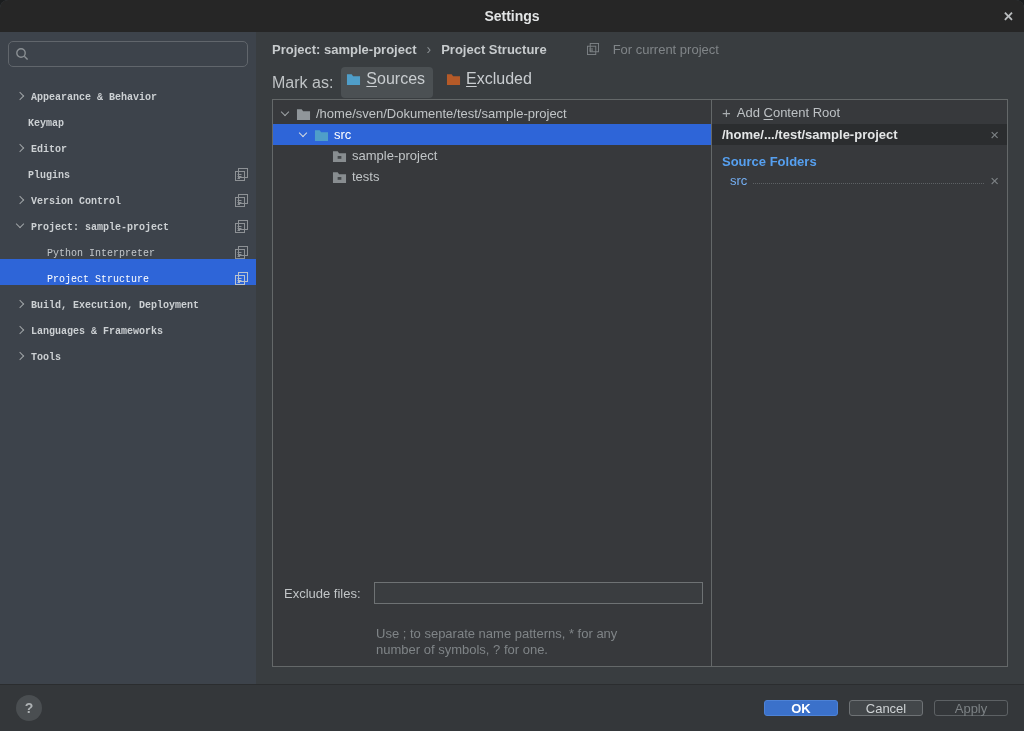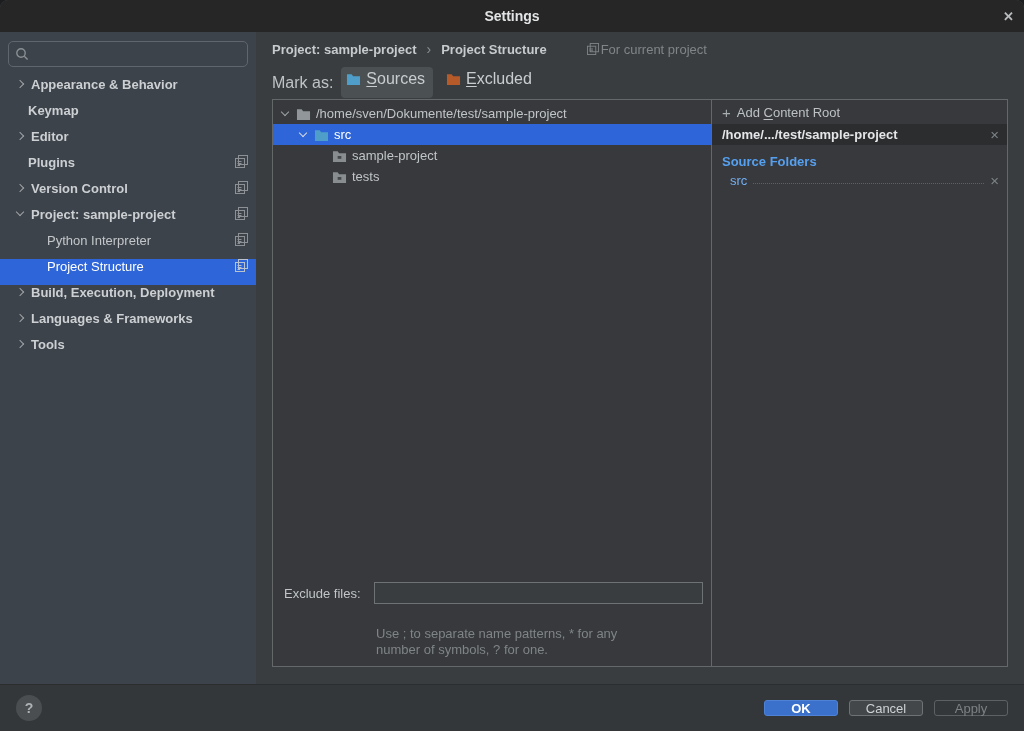--- a/index.html
+++ b/index.html
@@ -18,22 +18,22 @@
 
   
   .content { flex:1; display:flex; min-height:0; }
 
   
   .sidebar { width:256px; flex:none; background:#3d434b; display:flex; flex-direction:column; }
   .search { margin:9px 8px 8px 8px; height:26px; border:1px solid #61666c; border-radius:5px;
             display:flex; align-items:center; padding:0 6px; background:#3d434b; }
   .search svg { flex:none; }
   .sb-list { margin-top:2px; }
-  .sb-item { height:26px; display:flex; align-items:flex-start; padding-left:14px; padding-right:8px;
-             color:#c3c7ca; font-size:13px; cursor:pointer; }
+  .sb-item { height:26px; display:flex; align-items:flex-end; padding-left:14px; padding-right:8px;
+             color:#c3c7ca; font-size:10px; cursor:pointer;font-family:Liberation Mono, monospace; }
   .sb-item.bold .sb-label { font-weight:bold; color:#ccd0d3; }
   .sb-item.child { padding-left:47px; }
   .sb-item.selected { background:#2e65d8; }
   .sb-item.selected .sb-label { color:#ffffff; }
   .sb-label { white-space:nowrap; }
   .sb-spacer { flex:1; }
   .nochev { width:14px; flex:none; }
 
   
   .chev { display:inline-block; width:14px; height:14px; position:relative; flex:none; margin-right:3px; }
@@ -43,21 +43,21 @@
                     border:solid #9ea3a6; border-width:0 1.5px 1.5px 0; transform:rotate(45deg); }
   .selected .chev.r::before, .selected .chev.d::before { border-color:#d6dade; }
 
   .cfg-icon { flex:none; margin-left:6px; }
 
   
   .main { flex:1; display:flex; flex-direction:column; min-width:0; background:#393d40; }
   .breadcrumb { height:34px; display:flex; align-items:center; padding-left:16px; font-size:13px; }
   .bc-strong { font-weight:bold; color:#c7cbcd; }
   .bc-sep { color:#8b9093; margin:0 10px; font-size:14px; }
-  .bc-scope { display:flex; align-items:center; gap:2px; margin-left:40px; color:#808588; }
+  .bc-scope { display:flex; align-items:center; gap:14px; margin-left:40px; color:#808588; }
 
   .markas { height:33px; display:flex; align-items:center; padding-left:16px; font-size:16px;
             color:#bfc3c5; gap:8px; }
   .chip { display:flex; align-items:center; gap:5px; padding:3px 8px 10px 5px; border-radius:4px;
           color:#c9cdd0; cursor:pointer; }
   .chip.active { background:#4b5053; }
   .mn { text-decoration:underline; text-underline-offset:2px; }
 
   
   .panels { margin:0 16px; height:568px; flex:none; display:flex; border:1px solid #646869;

